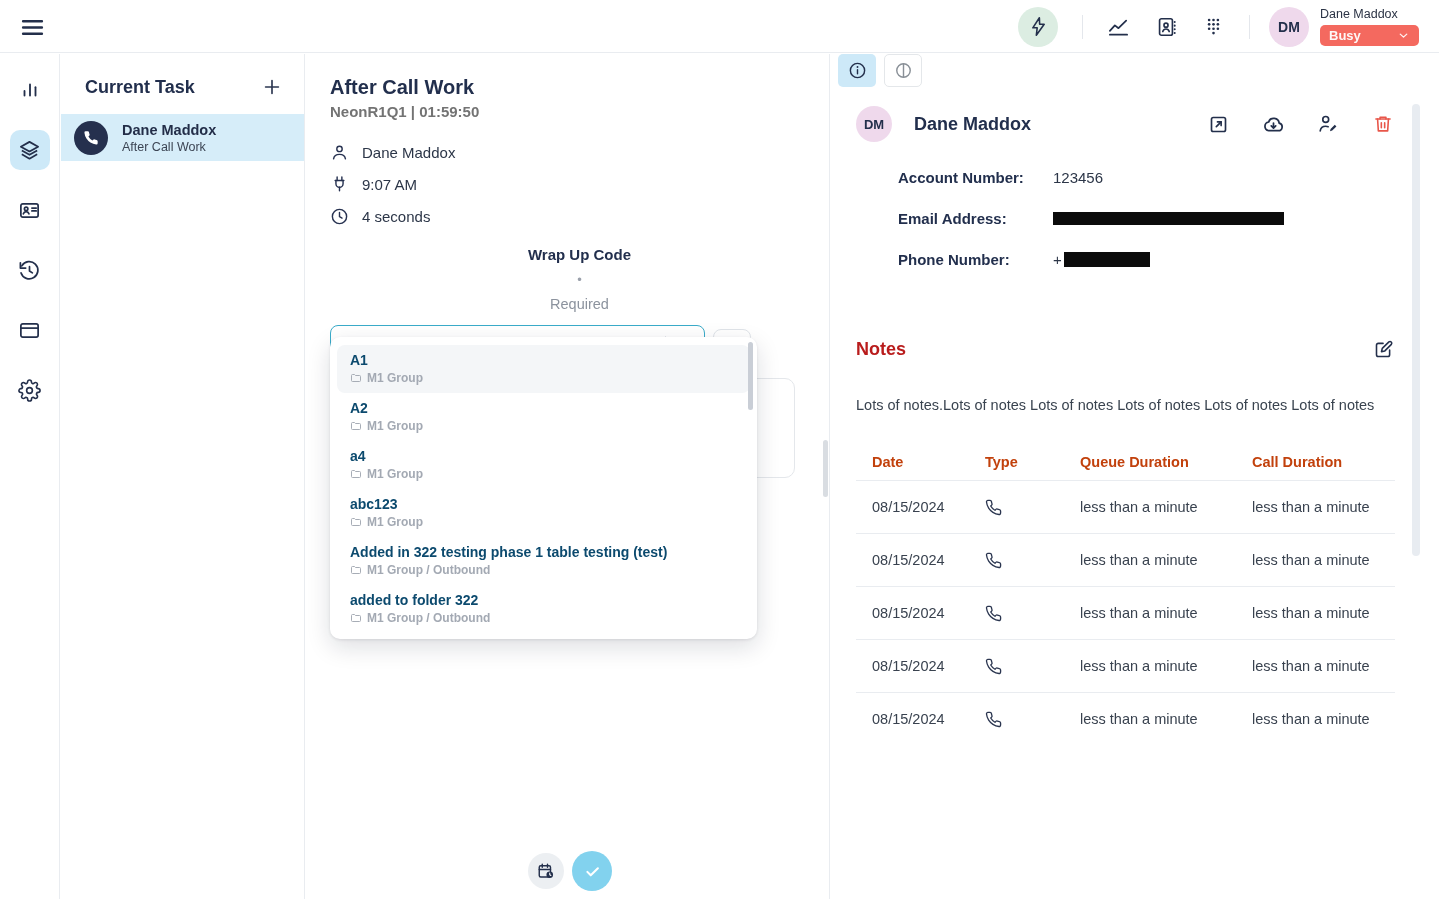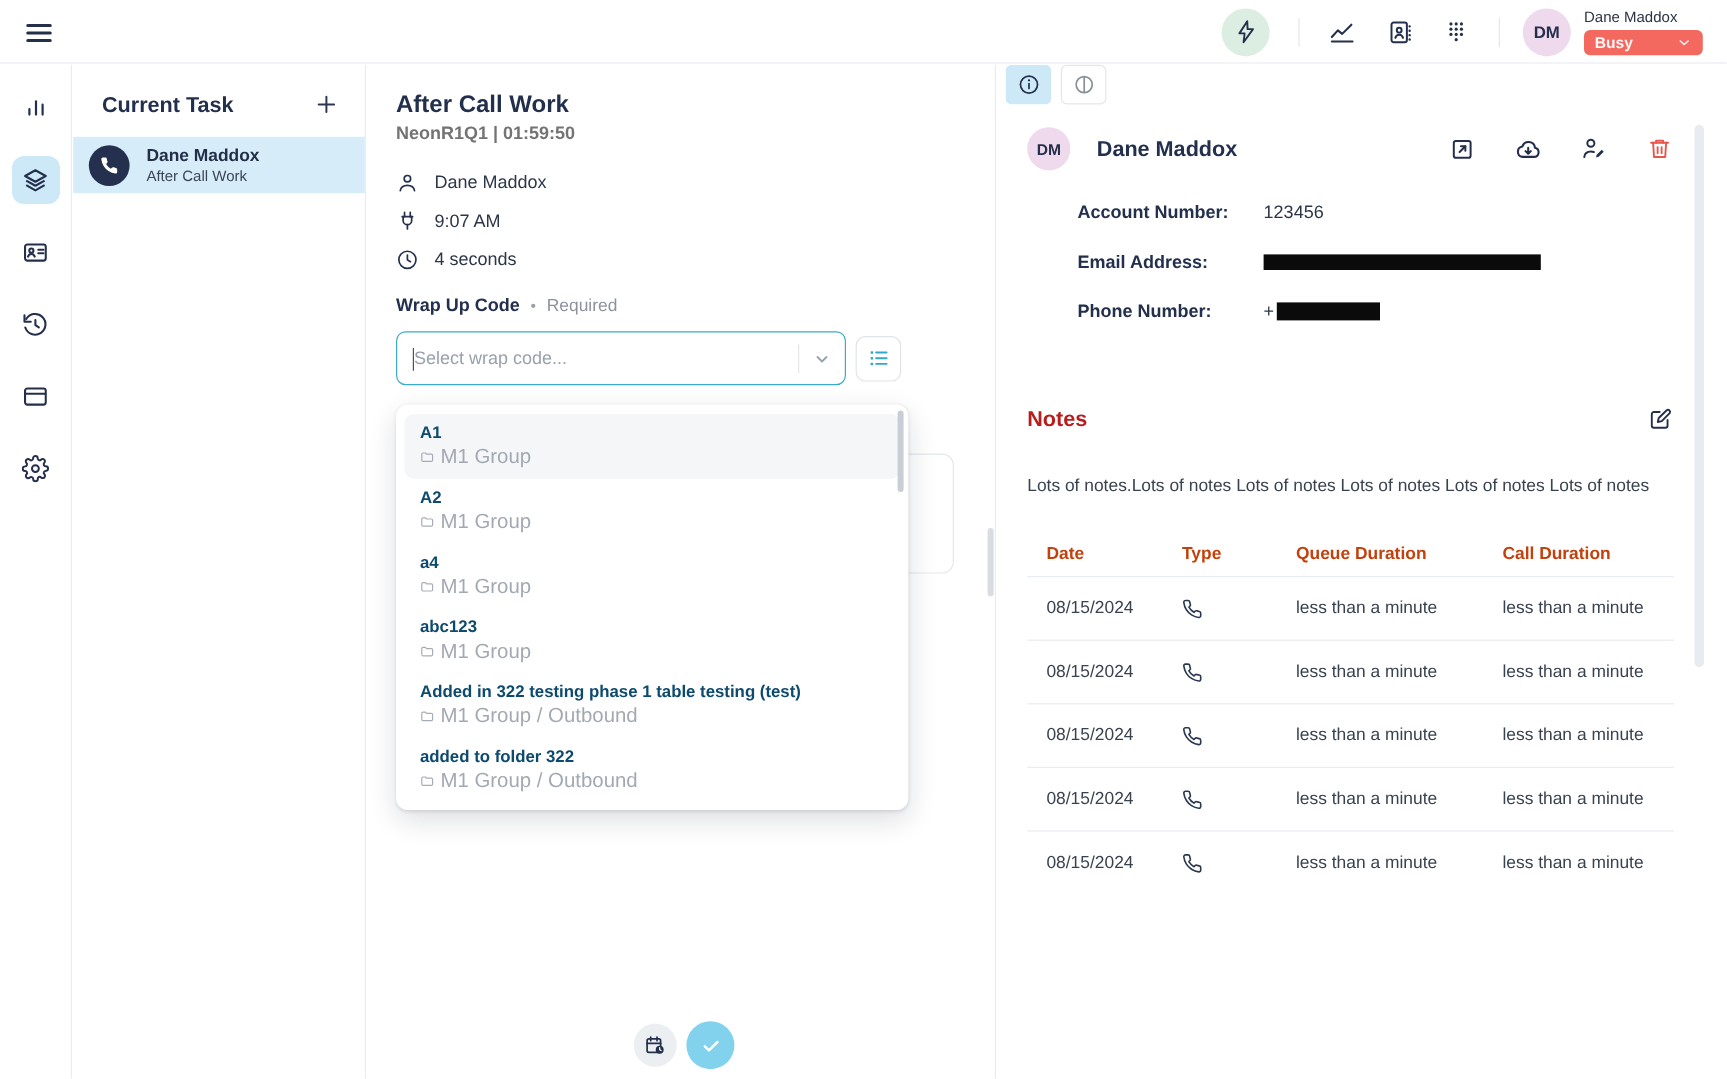--- a/index.html
+++ b/index.html
@@ -57,21 +57,21 @@
 
   
   .acw-panel { position:absolute; top:54px; left:311px; bottom:0; width:519px; background:#fff;
                border-right:1px solid #e9ecf0; }
   .acw-content { padding:22px 0 0 19px; }
   .acw-title { font-size:20px; font-weight:bold; color:#222f4d; }
   .acw-sub { margin-top:4px; font-size:15px; font-weight:bold; color:#737373; }
   .acw-meta { margin-top:23px; }
   .meta-row { display:flex; align-items:center; gap:13px; height:19px; margin-bottom:13px;
               font-size:15px; color:#2c3648; }
-  .wrap-row { margin-top:20px; display:flex; align-items:center; gap:9px; }
+  .wrap-row { margin-top:20px; display:flex; align-items:center; gap:9px;flex-direction:column; }
   .wrap-label { font-size:15px; font-weight:bold; color:#222f4d; }
   .wrap-dot { color:#9aa0ab; font-size:13px; }
   .wrap-required { font-size:14.5px; color:#8c939e; }
   .select-row { margin-top:13px; display:flex; align-items:center; gap:8px; }
   .wrap-select { position:relative; width:375px; height:45px; border:1px solid #3aabc9; border-radius:8px;
                  background:#fff; display:flex; align-items:center; }
   .wrap-input { border:none; outline:none; flex:1; height:100%; padding-left:14px; font-size:15px;
                 font-family:"Liberation Sans", sans-serif; color:#2c3648; background:transparent; }
   .wrap-input::placeholder { color:#98a1ad; }
   .caret { position:absolute; left:13px; top:13px; width:1px; height:19px; background:#4a5260; }
@@ -82,21 +82,21 @@
 
   .acw-textarea { position:absolute; left:19px; top:324px; width:465px; height:100px;
                   border:1px solid #e4e7eb; border-radius:10px; background:#fff; }
 
   .dropdown { position:absolute; left:19px; top:283px; width:427px; background:#fff; border-radius:10px;
               box-shadow:0 1px 3px rgba(16,24,40,.10), 0 8px 24px rgba(16,24,40,.14);
               padding:4px 0 6px 0; z-index:20; }
   .option { padding:7px 20px 8px 20px; cursor:pointer; }
   .option.highlight { background:#f4f6f8; border-radius:8px; margin:4px 7px 0 7px; padding:7px 13px 8px 13px; }
   .opt-code { font-size:14px; font-weight:bold; color:#0c4a6e; }
-  .opt-group { display:flex; align-items:center; gap:5px; margin-top:3px; font-size:17px; color:#a3a9b3; }
+  .opt-group { display:flex; align-items:center; gap:5px; margin-top:3px; font-size:12px; color:#a3a9b3;font-weight:bold; }
   .dd-scrollbar { position:absolute; right:4px; top:5px; width:5px; height:68px; background:#c9ced6;
                   border-radius:3px; }
   .acw-scrollbar { position:absolute; right:1px; top:386px; width:5px; height:57px; background:#d9dde2;
                    border-radius:3px; }
 
   .acw-footer { position:absolute; bottom:8px; left:0; width:100%; display:flex; align-items:center;
                 justify-content:center; gap:8px; }
   .cal-btn { width:36px; height:36px; border-radius:50%; background:#eceff2; border:none; cursor:pointer;
              display:flex; align-items:center; justify-content:center; }
   .check-btn { width:40px; height:40px; border-radius:50%; background:#82d2ee; border:none; cursor:pointer;

